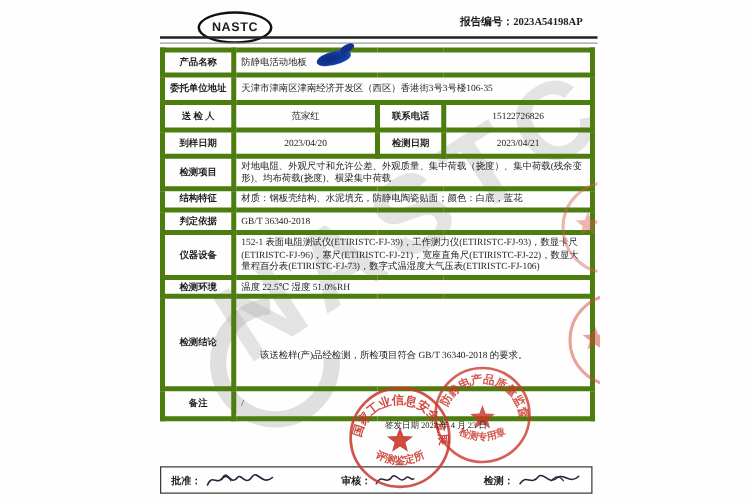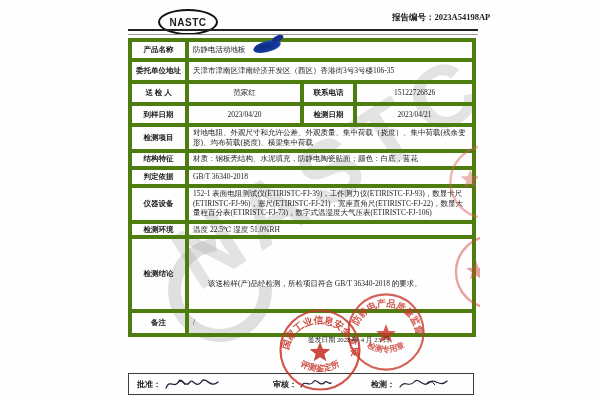--- a/index.html
+++ b/index.html
@@ -10,21 +10,21 @@
     color:#1c1c1c;
   }
   
   .logo{
     position:absolute;left:158px;top:9px;width:56px;height:22px;
     border:2.5px solid #111;border-radius:50%;
     display:flex;align-items:center;justify-content:center;
   }
   .logo span{font-size:10px;font-weight:bold;letter-spacing:.5px;font-family:"Liberation Sans",sans-serif;}
   .report-no{
-    position:absolute;top:12px;left:392px;width:200px;
+    position:absolute;top:12px;left:368px;width:200px;
     font-size:8.5px;font-weight:bold;
   }
   .head-rule{
     position:absolute;left:128px;top:29px;width:350px;height:3px;
     border-top:2px solid #222;border-bottom:1px solid #9a9a9a;
   }
   
   .wm-text{
     position:absolute;left:120px;top:120px;width:420px;text-align:center;
     transform:rotate(-33deg);
@@ -73,21 +73,21 @@
   }
   .edge-stamp{position:absolute;overflow:hidden;pointer-events:none;}
   
   .sig-strip{
     position:absolute;left:128px;top:373px;width:344px;height:20px;
     border:1px solid #3c3c3c;
     display:flex;align-items:center;
   }
   .sig-strip .lab{font-size:8px;font-weight:bold;white-space:nowrap;}
   .sig-strip svg{margin:0 2px;}
-  .sp1{margin-left:8px;text-align:center;} .sp2{margin-left:50px;} .sp3{margin-left:36px;}
+  .sp1{margin-left:8px;text-align:center;} .sp2{margin-left:50px;} .sp3{margin-left:52px;}
 </style>
 </head>
 <body>
 
 <div class="wm-text">NASTC</div>
 <div class="wm-c"></div>
 
 <div class="logo">
   <span>NASTC</span>
 </div>

